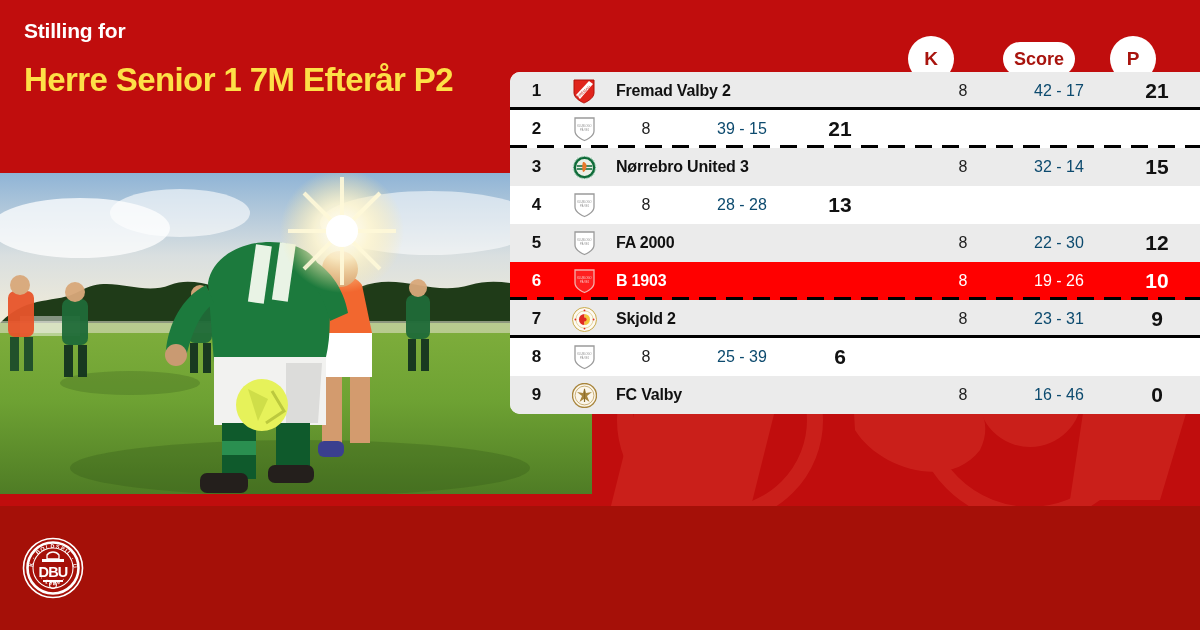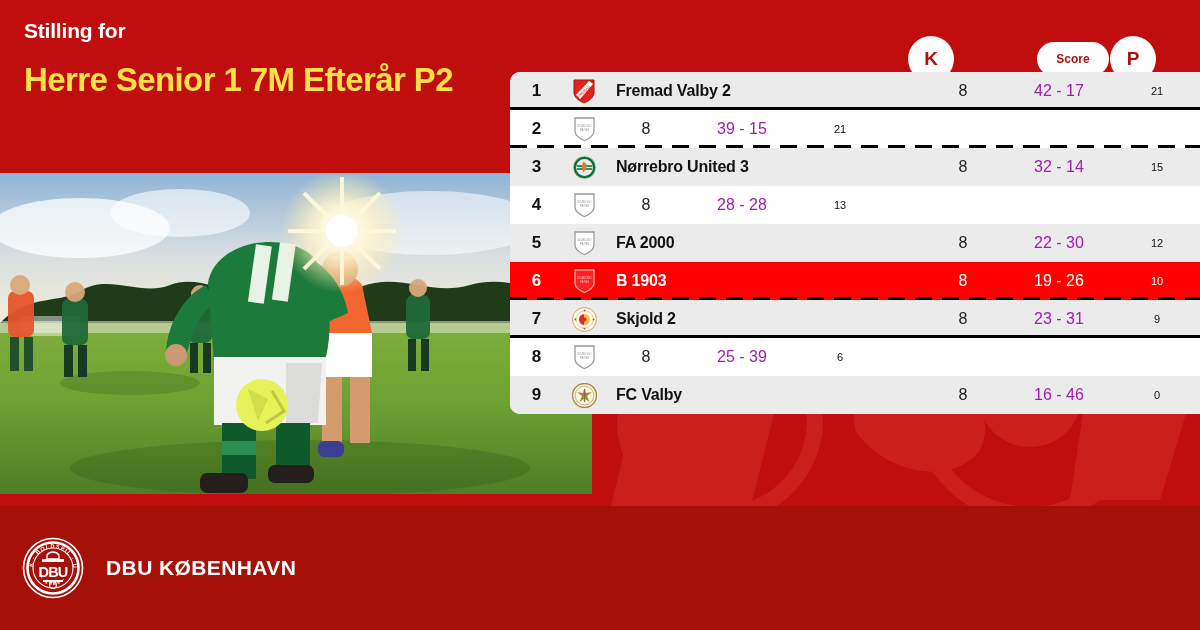--- a/index.html
+++ b/index.html
@@ -121,27 +121,27 @@
   .c-k {
     width: 82px;
     text-align: center;
     font-size: 16px;
     color: #222222;
   }
   .c-score {
     width: 110px;
     text-align: center;
     font-size: 16px;
-    color: #a21caf;
+    color: #0c4a6e;
   }
   .c-p {
     width: 86px;
     text-align: center;
-    font-size: 11px;
-    font-weight: normal;
+    font-size: 21px;
+    font-weight: bold;
     color: #111111;
   }
   .trow.hl .c-rank,
   .trow.hl .c-team,
   .trow.hl .c-k,
   .trow.hl .c-score,
   .trow.hl .c-p { color: #ffffff; }
 
   
   .sep-solid::after,
@@ -167,24 +167,24 @@
     align-items: center;
     justify-content: center;
   }
   .pill-k {
     left: 908px; top: 36px;
     width: 46px; height: 46px;
     border-radius: 23px;
     font-size: 19px;
   }
   .pill-score {
-    left: 1037px; top: 42px;
+    left: 1003px; top: 42px;
     width: 72px; height: 34px;
     border-radius: 17px;
-    font-size: 12px;
+    font-size: 18px;
   }
   .pill-p {
     left: 1110px; top: 36px;
     width: 46px; height: 46px;
     border-radius: 23px;
     font-size: 19px;
   }
 </style>
 </head>
 <body>
@@ -466,15 +466,14 @@
         <text font-family="Liberation Sans, sans-serif" font-size="5.4" font-weight="bold" fill="#ffffff" letter-spacing="1.4">
           <textPath href="#arcBot" startOffset="50%" text-anchor="middle">· 1889 ·</textPath>
         </text>
         <path d="M20 22 L42 22 L42 25 L20 25 Z" fill="#ffffff"></path>
         <path d="M25 18 C28 14 34 14 37 18 L37 22 L25 22 Z" fill="none" stroke="#ffffff" stroke-width="1.3"></path>
         <text x="31" y="40" font-family="Liberation Sans, sans-serif" font-size="14.5" font-weight="bold" fill="#ffffff" text-anchor="middle" letter-spacing="-0.8">DBU</text>
         <path d="M21 43 L41 43 L41 45 L21 45 Z" fill="#ffffff"></path>
         <circle cx="31" cy="48" r="3.4" fill="none" stroke="#ffffff" stroke-width="1.1"></circle>
       </svg>
     </div>
-    <div class="footer-text">DBU KØBENHAVN</div>
   </div>
 </div>
 
 </body></html>

